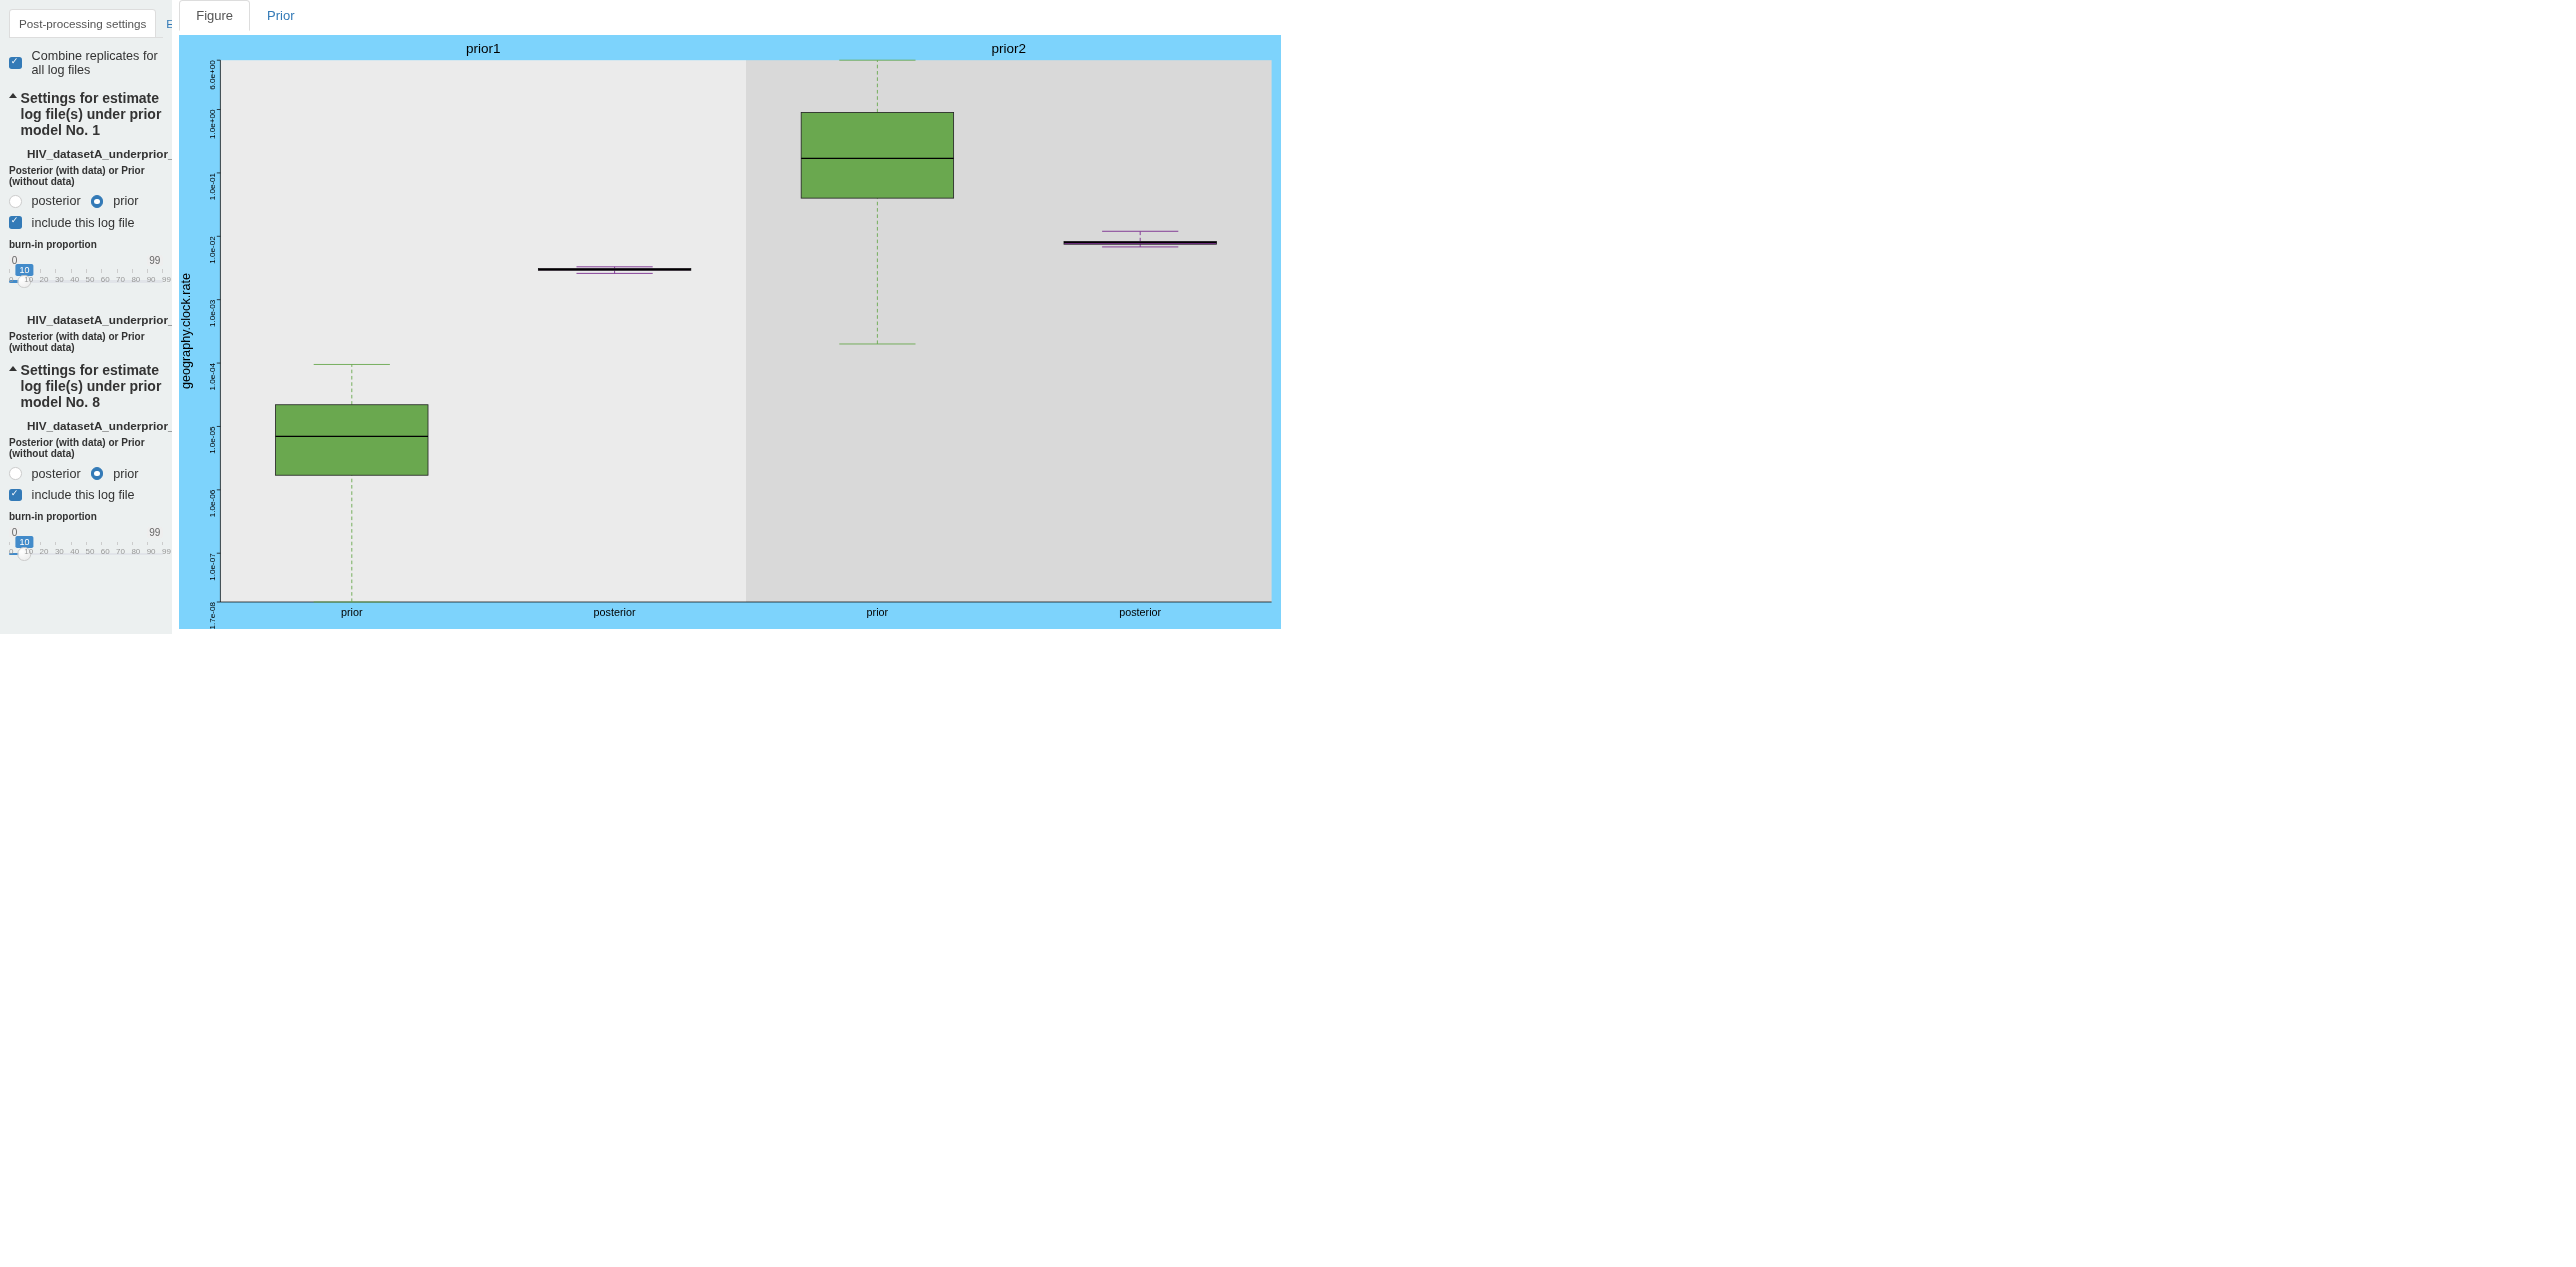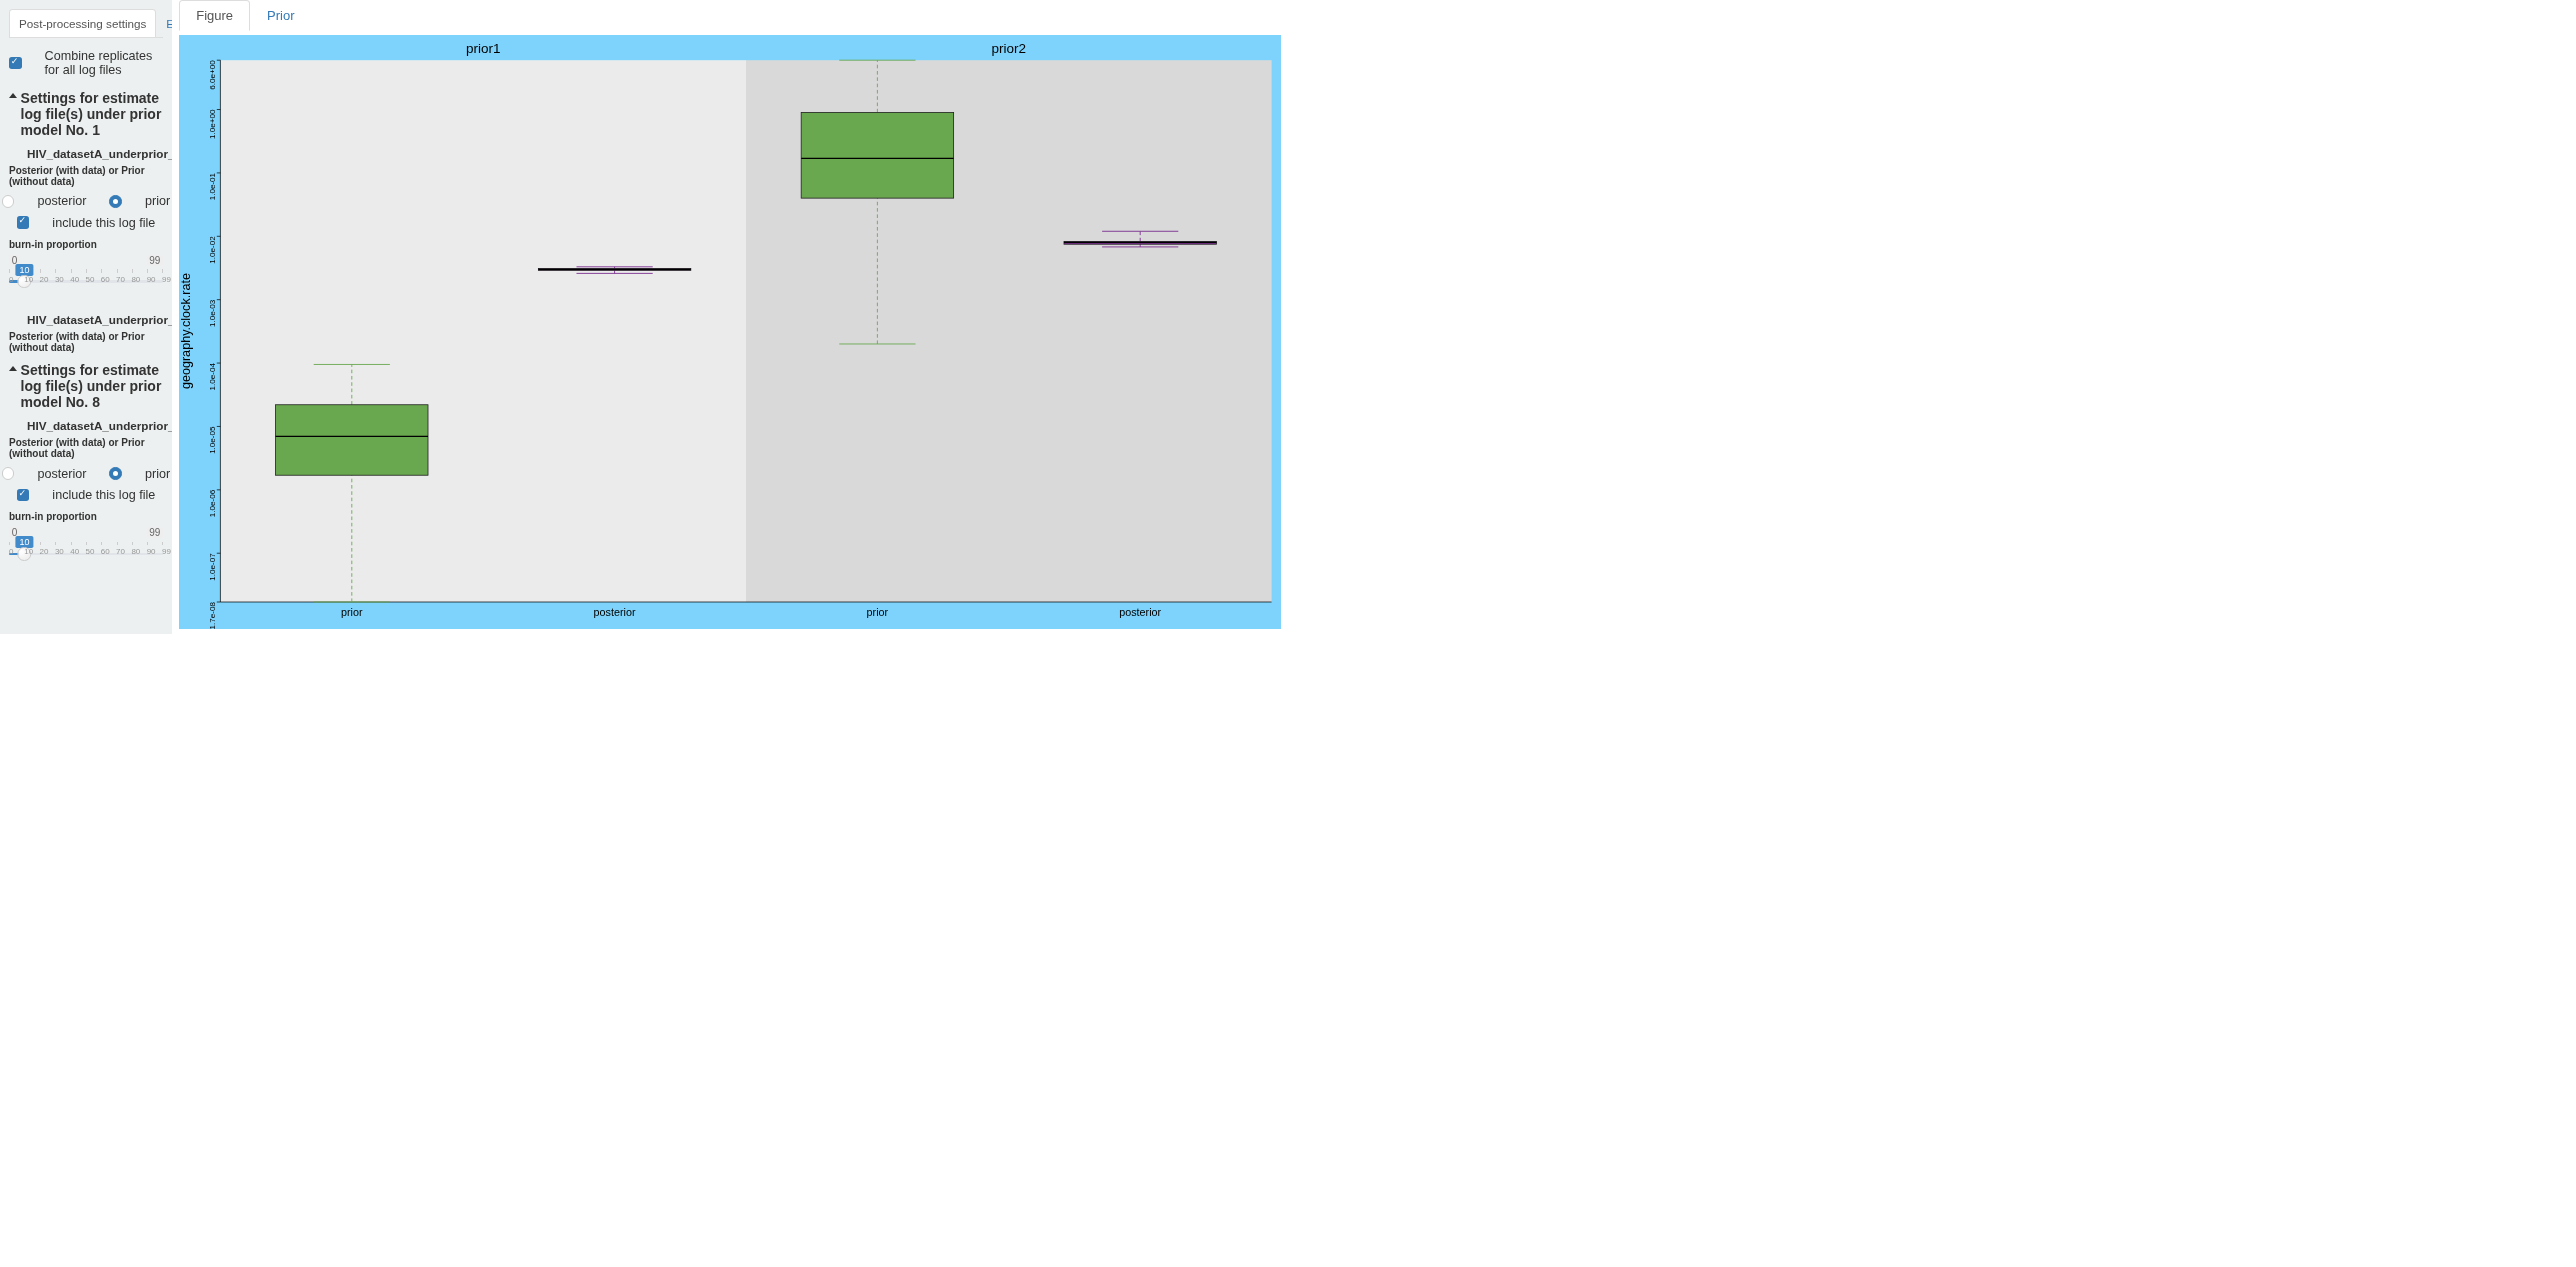--- a/index.html
+++ b/index.html
@@ -37,23 +37,22 @@
   }
   .tabset-sidebar .tab.active {
     background: #fff;
     color: #555;
     border-color: #ddd;
     border-radius: 3.6px 3.6px 0 0;
   }
   .form-row {
     display: flex;
     align-items: center;
-    gap: 23px;
+    gap: 10px;
     padding: 3.6px 0;
-    justify-content: center;
   }
   input[type=checkbox] {
     appearance: none;
     width: 12.6px; height: 12.6px;
     border-radius: 2.7px;
     background: #337ab7;
     position: relative;
     cursor: pointer;
     flex-shrink: 0;
   }

